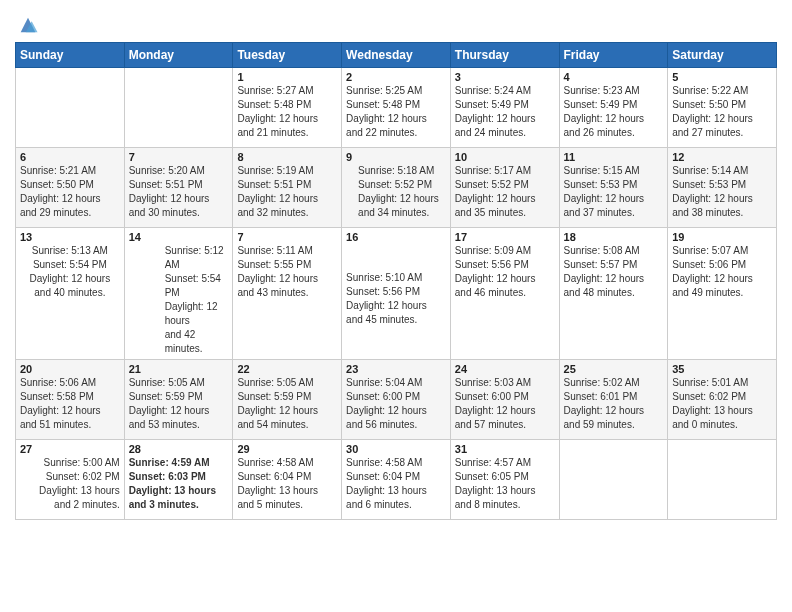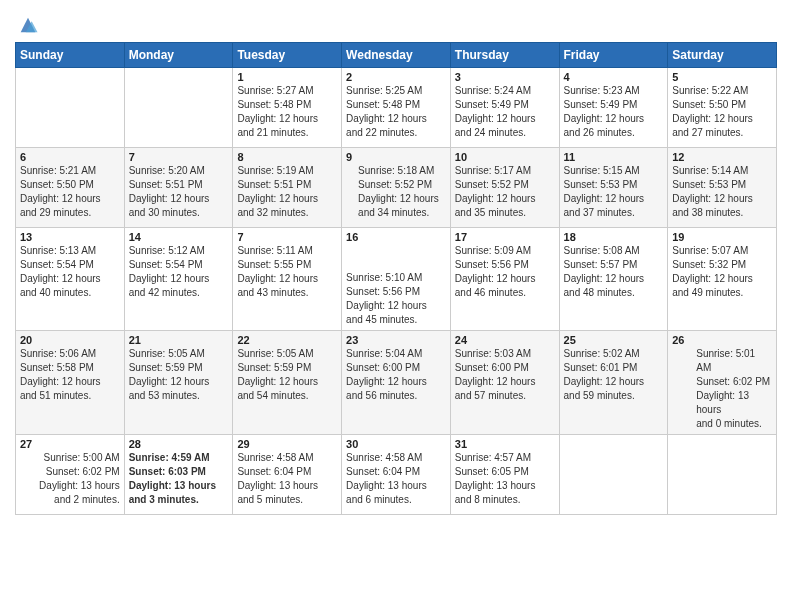--- a/index.html
+++ b/index.html
@@ -212,28 +212,28 @@
             <span class="day-number">12</span>
             <div class="day-info" style="white-space: pre-line;">Sunrise: 5:14 AM
 Sunset: 5:53 PM
 Daylight: 12 hours
 and 38 minutes.</div>
           </td>
         </tr>
         <tr>
           <td>
             <span class="day-number">13</span>
-            <div class="day-info" style="white-space: pre-line;">Sunrise: 5:13 AM
+            <div class="day-info" style="white-space: pre-line; text-align: center;">Sunrise: 5:13 AM
 Sunset: 5:54 PM
 Daylight: 12 hours
 and 40 minutes.</div>
           </td>
           <td>
             <span class="day-number">14</span>
-            <div class="day-info" style="white-space: pre-line;">Sunrise: 5:12 AM
+            <div class="day-info" style="white-space: pre-line; margin-left: 36px;">Sunrise: 5:12 AM
 Sunset: 5:54 PM
 Daylight: 12 hours
 and 42 minutes.</div>
           </td>
           <td>
             <span class="day-number">7</span>
             <div class="day-info" style="white-space: pre-line;">Sunrise: 5:11 AM
 Sunset: 5:55 PM
 Daylight: 12 hours
 and 43 minutes.</div>
@@ -255,21 +255,21 @@
           <td>
             <span class="day-number">18</span>
             <div class="day-info" style="white-space: pre-line;">Sunrise: 5:08 AM
 Sunset: 5:57 PM
 Daylight: 12 hours
 and 48 minutes.</div>
           </td>
           <td>
             <span class="day-number">19</span>
             <div class="day-info" style="white-space: pre-line;">Sunrise: 5:07 AM
-Sunset: 5:32 PM
+Sunset: 5:06 PM
 Daylight: 12 hours
 and 49 minutes.</div>
           </td>
         </tr>
         <tr>
           <td>
             <span class="day-number">20</span>
             <div class="day-info" style="white-space: pre-line;">Sunrise: 5:06 AM
 Sunset: 5:58 PM
 Daylight: 12 hours
@@ -304,22 +304,22 @@
 and 57 minutes.</div>
           </td>
           <td>
             <span class="day-number">25</span>
             <div class="day-info" style="white-space: pre-line;">Sunrise: 5:02 AM
 Sunset: 6:01 PM
 Daylight: 12 hours
 and 59 minutes.</div>
           </td>
           <td>
-            <span class="day-number">26</span>
-            <div class="day-info" style="white-space: pre-line; margin-left: 24px;">Sunrise: 5:01 AM
+            <span class="day-number">35</span>
+            <div class="day-info" style="white-space: pre-line;">Sunrise: 5:01 AM
 Sunset: 6:02 PM
 Daylight: 13 hours
 and 0 minutes.</div>
           </td>
         </tr>
         <tr>
           <td>
             <span class="day-number">27</span>
             <div class="day-info" style="white-space: pre-line; text-align: right;">Sunrise: 5:00 AM
 Sunset: 6:02 PM

